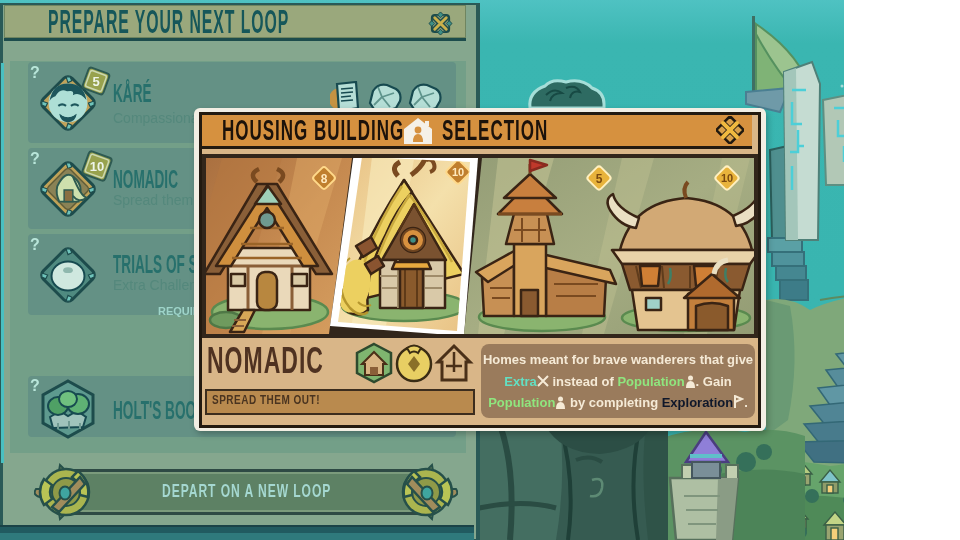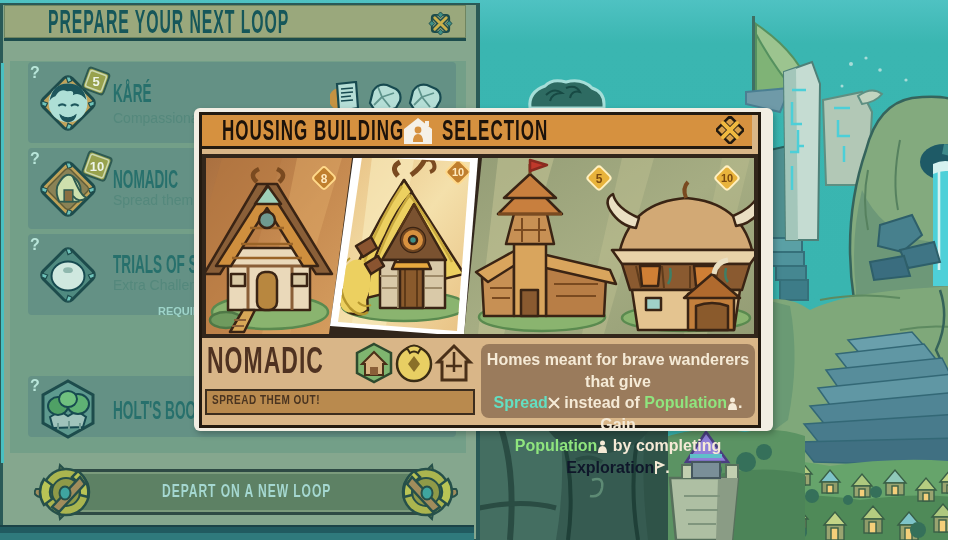--- a/index.html
+++ b/index.html
@@ -1,17 +1,17 @@
 <!DOCTYPE html>
 <html><head>
 <meta charset="utf-8">
 <style>
   html,body{margin:0;padding:0;}
   body{width:960px;height:540px;overflow:hidden;font-family:"Liberation Sans",sans-serif;}
-  #stage{position:relative;width:948px;height:540px;overflow:hidden;
+  #stage{position:relative;width:844px;height:540px;overflow:hidden;
     background:linear-gradient(180deg,#4fc2c2 0%,#3ab6b1 8%,#38b4af 100%);}
   .abs{position:absolute;}
   .runic{font-weight:700;line-height:1;transform-origin:0 0;white-space:nowrap;}
 </style>
 </head>
 <body>
 <div id="stage">
 
 <svg class="abs" style="left:0;top:0" width="960" height="540" viewBox="0 0 960 540">
   <g fill="#a8dcd8">
@@ -311,21 +311,21 @@
     <circle cx="32" cy="31" r="14" fill="#8f9a48" stroke="#26504a" stroke-width="2"></circle>
     <path d="M10,18 Q2,31 10,44 L18,38 Q14,31 18,24 Z" fill="#b9c455" stroke="#26504a" stroke-width="2.5"></path>
     <path d="M44,10 Q56,20 54,36 L46,34 Q46,22 38,16 Z" fill="#b9c455" stroke="#26504a" stroke-width="2.5"></path>
     <path d="M18,46 L46,16 L51,23 L25,51 Z" fill="#a08c5c" stroke="#26504a" stroke-width="2.5"></path>
     <ellipse cx="31" cy="32" rx="5.5" ry="6.5" fill="#3fa5a0" stroke="#26504a" stroke-width="2"></ellipse>
     </g>
   </svg>
   <div class="abs" style="left:0;top:522px;width:474px;height:15px;background:linear-gradient(180deg,#1a4347 0%,#1a4347 14%,#215b60 15%,#215b60 55%,#2f7a7c 56%,#2f7a7c 100%);"></div>
 </div>
 
-<div class="abs" id="modal" style="left:194px;top:108px;width:572px;height:323px;background:#f2eee3;border-radius:6px;box-shadow:2px 3px 6px rgba(0,0,0,0.25);padding-left:7px;">
+<div class="abs" id="modal" style="left:194px;top:108px;width:572px;height:323px;background:#f2eee3;border-radius:6px;box-shadow:2px 3px 6px rgba(0,0,0,0.25);">
   <div class="abs" style="left:5px;top:4px;width:556px;height:310px;border:3px solid #231a10;background:#d9b688;"></div>
 
   <div class="abs" style="left:8px;top:7px;width:550px;height:31px;background:#d6913f;border-bottom:3px solid #231a10;"></div>
   <div class="abs runic" style="left:28px;top:7px;font-size:17px;letter-spacing:1px;color:#1c120a;transform:scale(1,1.75);">HOUSING BUILDING</div>
   <svg class="abs" style="left:209px;top:9px" width="30" height="28" viewBox="0 0 30 28">
     <path d="M15,1 L29,12 L29,27 L1,27 L1,12 Z" fill="#f5f1e8"></path>
     <path d="M22,4 h4 v5 h-4 Z" fill="#f5f1e8"></path>
     <circle cx="15" cy="13" r="3.4" fill="#d6913f"></circle>
     <path d="M10,25 q0,-8 5,-8 q5,0 5,8 Z" fill="#d6913f"></path>
   </svg>
@@ -496,23 +496,23 @@
     <rect x="16" y="25" width="8" height="8" fill="#8a5f38"></rect>
     <circle cx="60" cy="22" r="17" fill="#e8cf63" stroke="#3a2c14" stroke-width="2.5"></circle>
     <path d="M53,6 q7,-5 14,0 l-3,5 q-4,-3 -8,0 Z" fill="#e8cf63" stroke="#3a2c14" stroke-width="2"></path>
     <path d="M60,14 l6,8 l-6,8 l-6,-8 Z" fill="#8a6f28"></path>
     <path d="M100,4 L116,20 L112,20 L112,38 L88,38 L88,20 L84,20 Z" fill="none" stroke="#4a3018" stroke-width="3"></path>
     <path d="M100,10 L100,30 M92,24 L108,24" stroke="#4a3018" stroke-width="2.5"></path>
   </svg>
   <div class="abs" style="left:11px;top:281px;width:266px;height:22px;background:#b98a4e;border:2px solid #3c2d1e;"></div>
   <div class="abs runic" style="left:18px;top:286px;font-size:10px;letter-spacing:0.5px;color:#4a3420;transform:scale(1,1.3);">SPREAD THEM OUT!</div>
   <div class="abs" style="left:287px;top:236px;width:274px;height:74px;background:#9a7b5c;border-radius:8px;"></div>
-  <div class="abs" style="left:287px;top:241px;width:274px;font-size:16px;line-height:21.5px;text-align:center;color:#f5ead6;font-weight:bold;">
+  <div class="abs" style="left:287px;top:241px;width:274px;font-size:13px;line-height:21.5px;text-align:center;color:#f5ead6;font-weight:bold;">
     Homes meant for brave wanderers that give<br>
-    <span style="color:#63dfc2">Spread</span><svg width="12" height="12" viewBox="0 0 12 12" style="vertical-align:-1px">
+    <span style="color:#63dfc2">Extra</span><svg width="12" height="12" viewBox="0 0 12 12" style="vertical-align:-1px">
           <path d="M1,1 L11,11 M11,1 L1,11" stroke="#f5ead6" stroke-width="2"></path>
         </svg> instead of <span style="color:#8fe57e">Population</span><svg width="11" height="13" viewBox="0 0 11 13" style="vertical-align:-2px">
           <circle cx="5.5" cy="3" r="2.5" fill="#f5ead6"></circle>
           <path d="M1,13 q0,-7 4.5,-7 q4.5,0 4.5,7 Z" fill="#f5ead6"></path>
         </svg>. Gain<br>
     <span style="color:#8fe57e">Population</span><svg width="11" height="13" viewBox="0 0 11 13" style="vertical-align:-2px">
           <circle cx="5.5" cy="3" r="2.5" fill="#f5ead6"></circle>
           <path d="M1,13 q0,-7 4.5,-7 q4.5,0 4.5,7 Z" fill="#f5ead6"></path>
         </svg> by completing <span style="color:#0f172a">Exploration</span><svg width="11" height="13" viewBox="0 0 11 13" style="vertical-align:-1px">
           <path d="M2,13 L2,1 L9,4 L2,7" fill="none" stroke="#f5ead6" stroke-width="2"></path>

